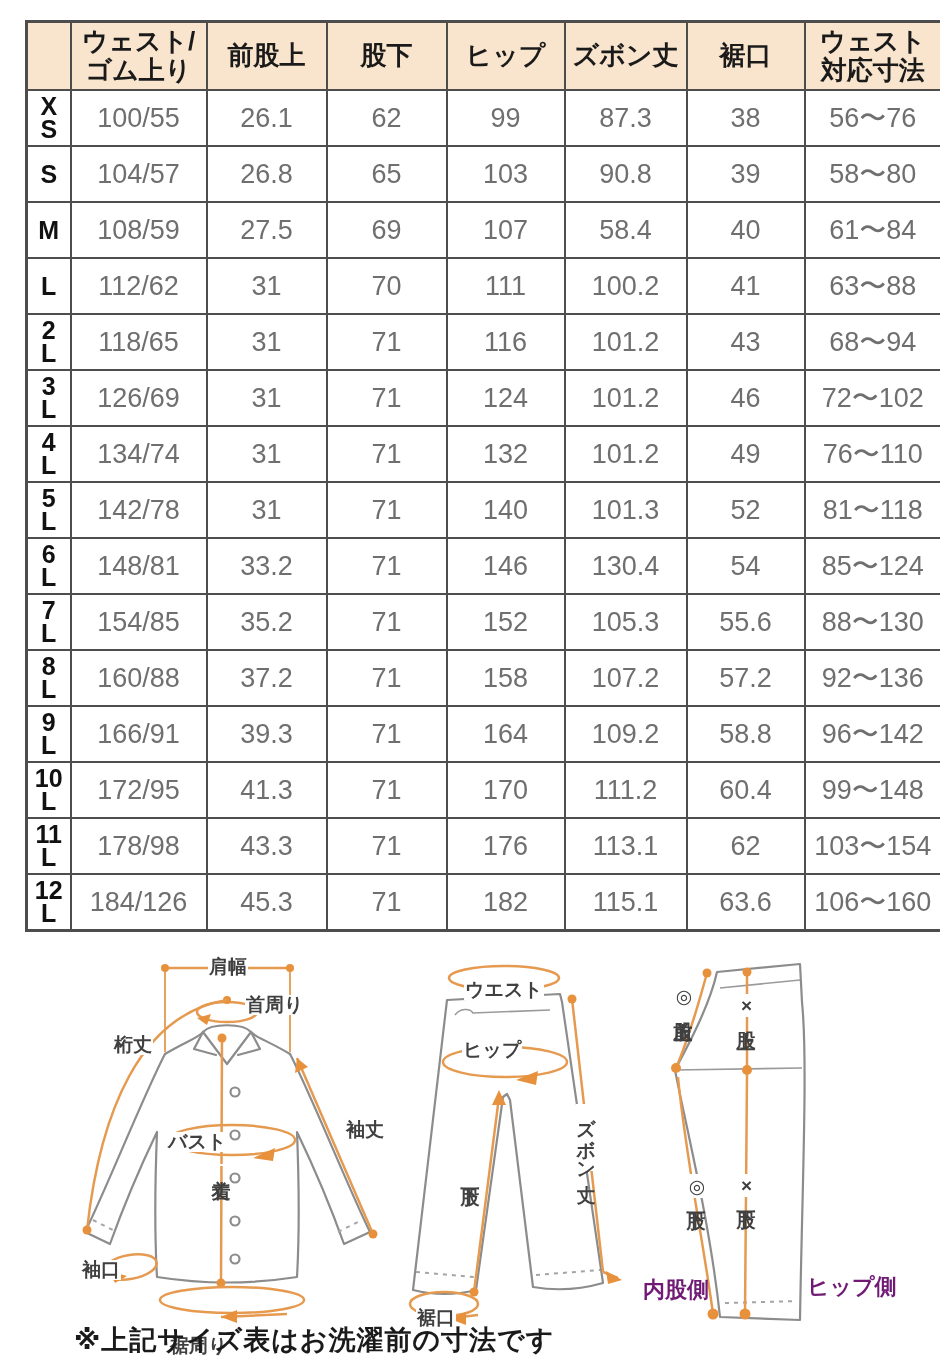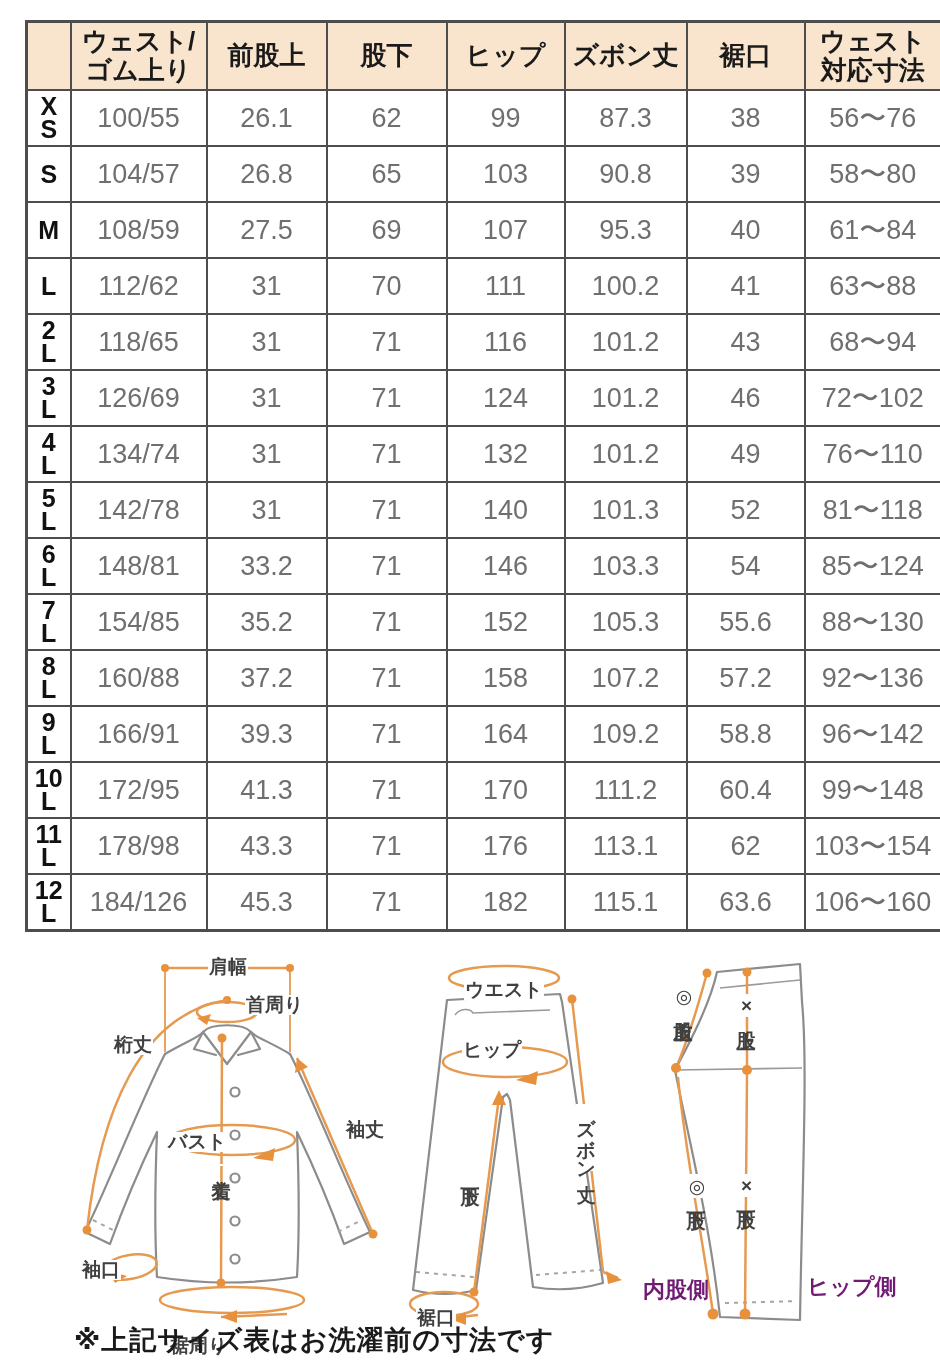--- a/index.html
+++ b/index.html
@@ -84,21 +84,21 @@
           <td>90.8</td>
           <td>39</td>
           <td>58〜80</td>
         </tr>
         <tr>
           <th>M</th>
           <td>108/59</td>
           <td>27.5</td>
           <td>69</td>
           <td>107</td>
-          <td>95.3</td>
+          <td>58.4</td>
           <td>40</td>
           <td>61〜84</td>
         </tr>
         <tr>
           <th>L</th>
           <td>112/62</td>
           <td>31</td>
           <td>70</td>
           <td>111</td>
           <td>100.2</td>
@@ -149,21 +149,21 @@
           <td>52</td>
           <td>81〜118</td>
         </tr>
         <tr>
           <th>6
 L</th>
           <td>148/81</td>
           <td>33.2</td>
           <td>71</td>
           <td>146</td>
-          <td>103.3</td>
+          <td>130.4</td>
           <td>54</td>
           <td>85〜124</td>
         </tr>
         <tr>
           <th>7
 L</th>
           <td>154/85</td>
           <td>35.2</td>
           <td>71</td>
           <td>152</td>

